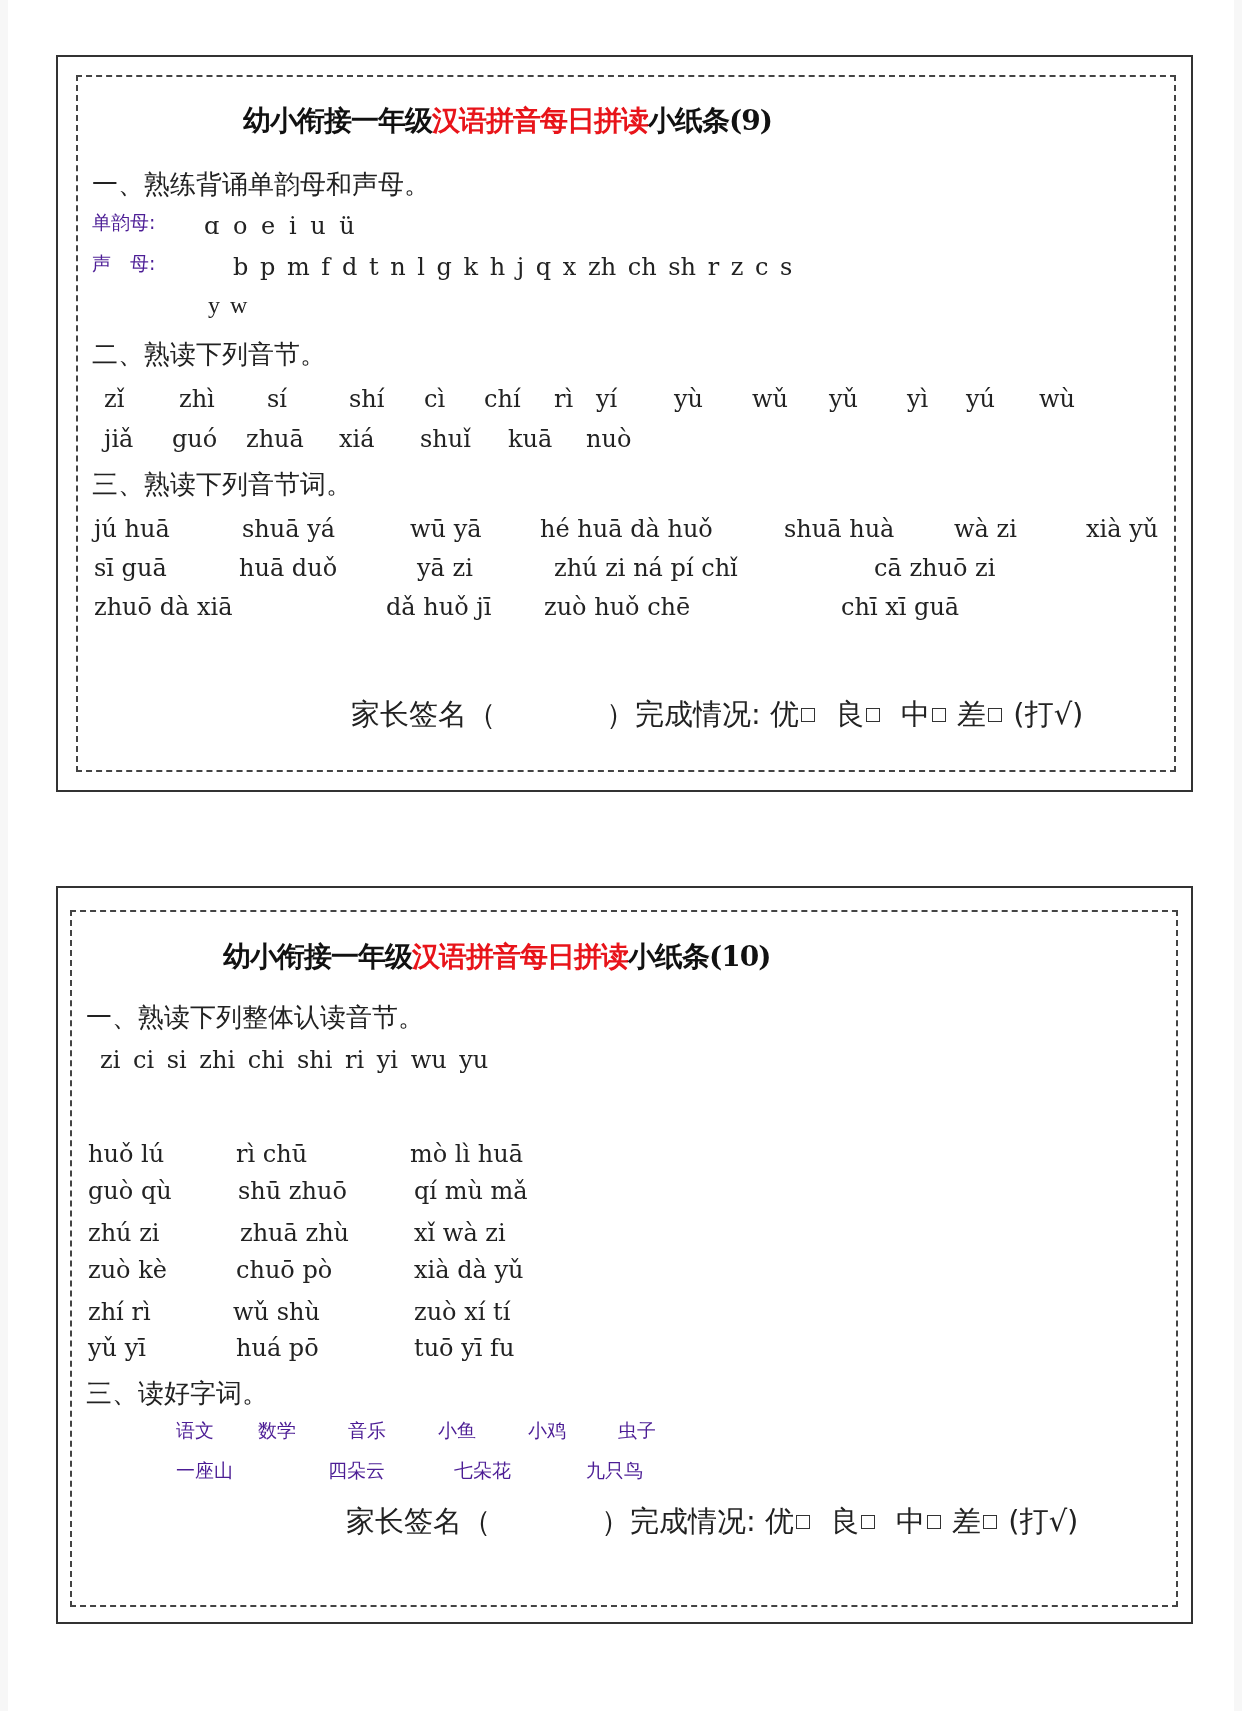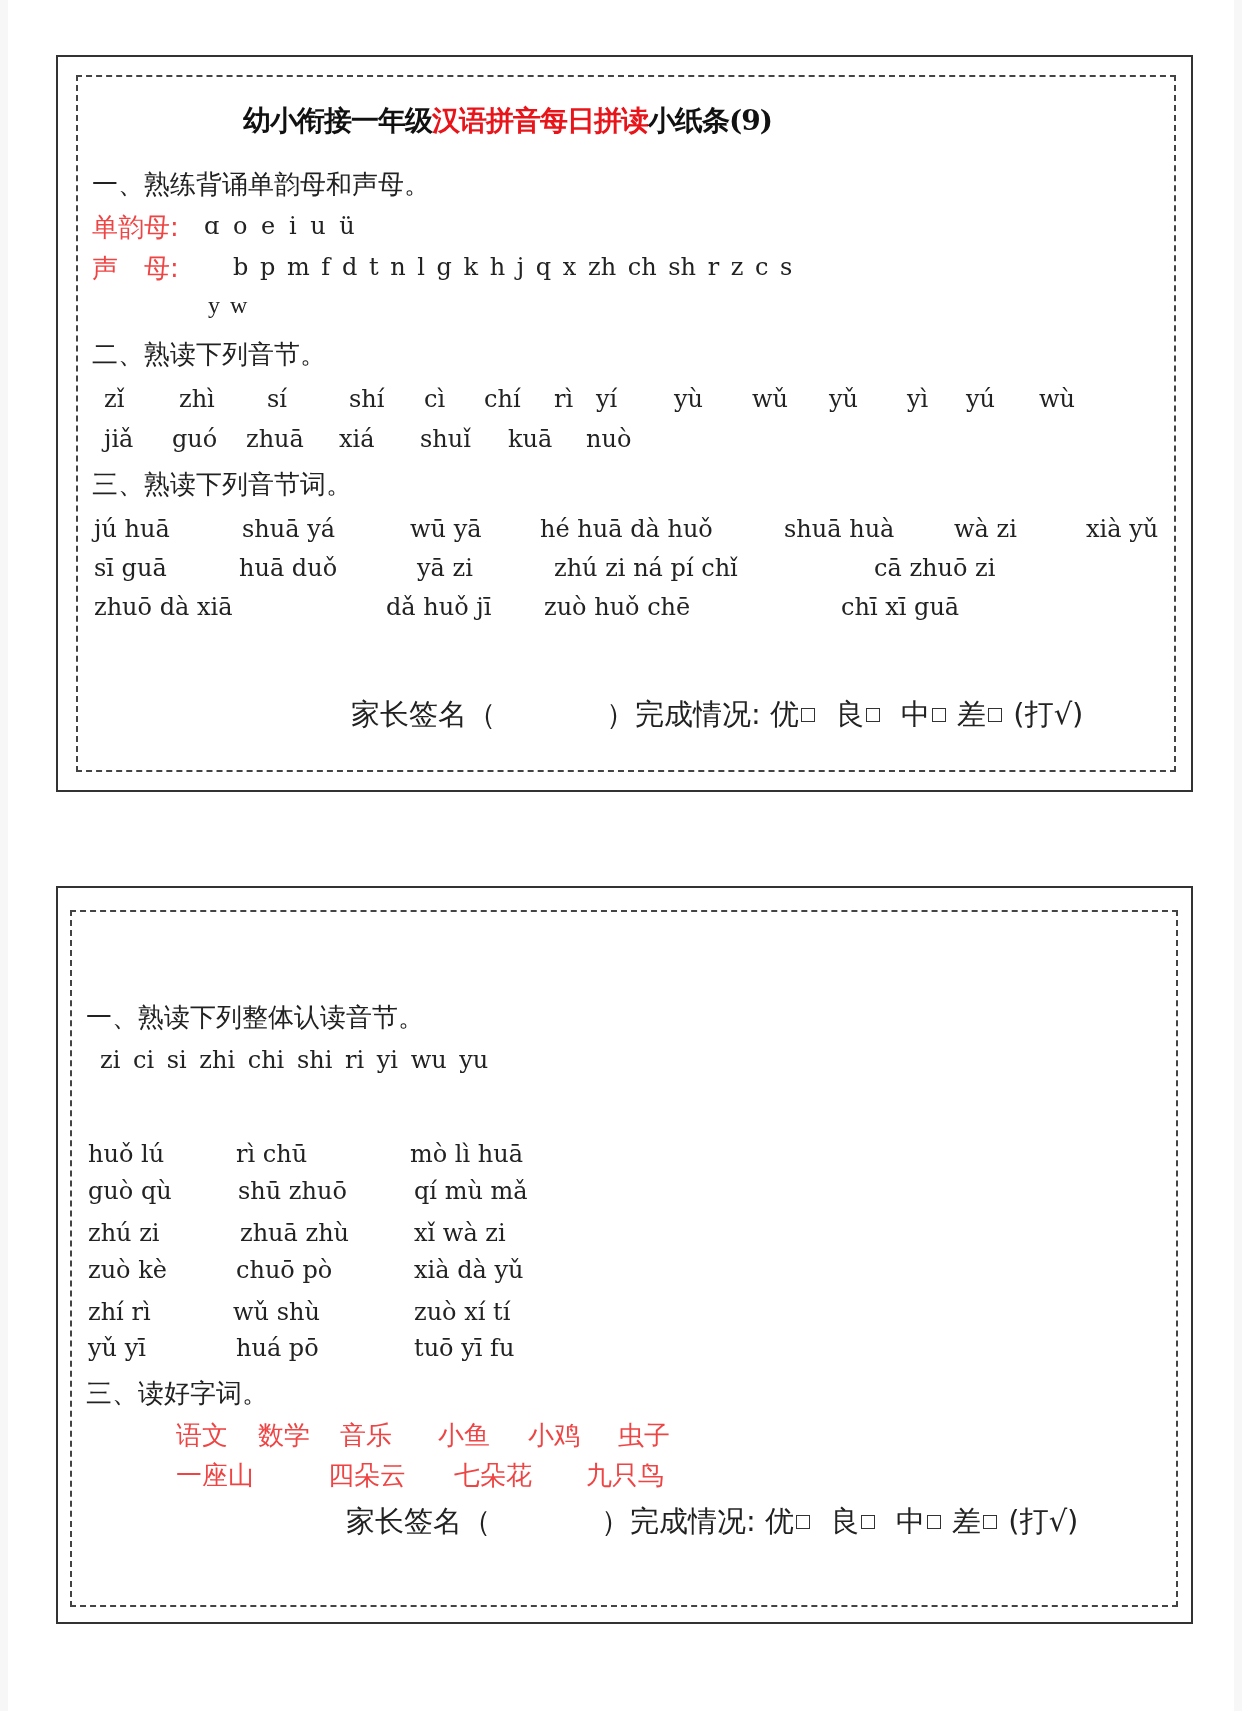--- a/index.html
+++ b/index.html
@@ -6,21 +6,21 @@
   body { width:1242px; height:1711px; background:#f7f7f7; position:relative; overflow:hidden;
          font-family:"DejaVu Sans", sans-serif; color:#111; }
   .page { position:absolute; left:8px; top:0; width:1226px; height:1711px; background:#fff; }
   .card { position:absolute; left:48px; width:1137px; border:2px solid #333; background:#fff; box-sizing:border-box; }
   .dash { position:absolute; border:2px dashed #444; box-sizing:border-box; }
   .abs { position:absolute; white-space:nowrap; }
   .title { font-family:"DejaVu Serif", serif; font-weight:bold; font-size:28px; letter-spacing:-1px; }
   .title .red { color:#e8141a; }
   .sec { font-size:26px; color:#222; }
   .py { font-family:"DejaVu Serif", serif; font-size:24px; color:#222; }
-  .hz { font-size:26px; color:#ef4444; }
+  .hz { font-size:19px; color:#4c1d95; }
   .foot { font-size:29px; color:#222; }
   .box { display:inline-block; width:12px; height:12px; border:1px solid #333; margin:0 2px 0 2px; vertical-align:2px; }
 </style>
 </head>
 <body>
 
 <div class="page">
 
   <div class="card" style="top:55px;height:737px;">
     <div class="dash" style="left:18px;top:18px;width:1100px;height:697px;"></div>
@@ -93,20 +93,23 @@
       <span>良</span><span class="box"></span>&nbsp;
       <span>中</span><span class="box"></span>
       <span>差</span><span class="box"></span>
       <span>(打√)</span>
     </div>
   </div>
 
   <div class="card" style="top:886px;height:738px;">
     <div class="dash" style="left:12px;top:22px;width:1108px;height:697px;"></div>
 
+    <div class="abs title" style="left:165px;top:50px;">
+      <span>幼小衔接一年级</span><span class="red">汉语拼音每日拼读</span><span>小纸条(10)</span>
+    </div>
 
     <div class="abs sec" style="left:28px;top:112px;">一、熟读下列整体认读音节。</div>
     <div class="abs py" style="left:42px;top:158px;word-spacing:5px;">zi ci si zhi chi shi ri yi wu yu</div>
 
 
     <div class="abs py" style="left:30px;top:252px;">
       <span class="abs" style="left:0">huǒ lú</span>
       <span class="abs" style="left:148px">rì chū</span>
       <span class="abs" style="left:322px">mò lì huā</span>
     </div>
@@ -133,21 +136,21 @@
     <div class="abs py" style="left:30px;top:446px;">
       <span class="abs" style="left:0">yǔ yī</span>
       <span class="abs" style="left:148px">huá pō</span>
       <span class="abs" style="left:326px">tuō yī fu</span>
     </div>
 
     <div class="abs sec" style="left:28px;top:488px;">三、读好字词。</div>
     <div class="abs hz" style="left:118px;top:530px;">
       <span class="abs" style="left:0">语文</span>
       <span class="abs" style="left:82px">数学</span>
-      <span class="abs" style="left:164px">音乐</span>
+      <span class="abs" style="left:172px">音乐</span>
       <span class="abs" style="left:262px">小鱼</span>
       <span class="abs" style="left:352px">小鸡</span>
       <span class="abs" style="left:442px">虫子</span>
     </div>
     <div class="abs hz" style="left:118px;top:570px;">
       <span class="abs" style="left:0">一座山</span>
       <span class="abs" style="left:152px">四朵云</span>
       <span class="abs" style="left:278px">七朵花</span>
       <span class="abs" style="left:410px">九只鸟</span>
     </div>

